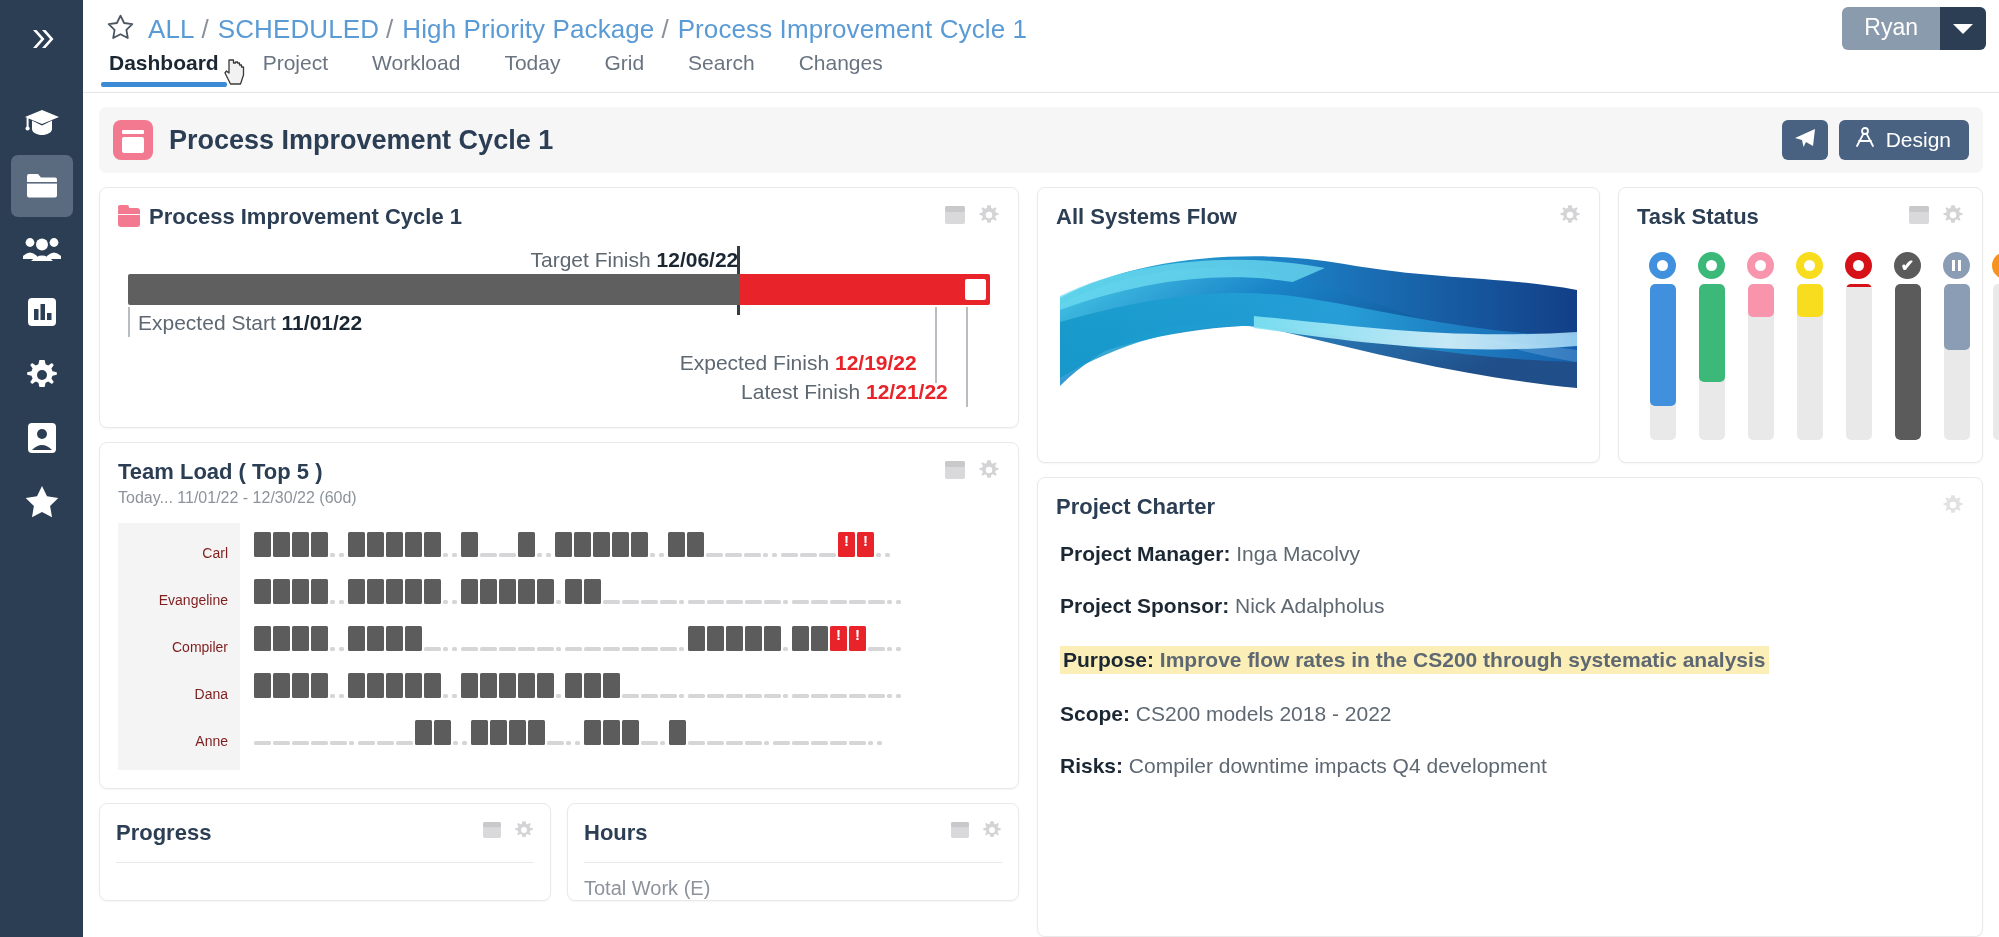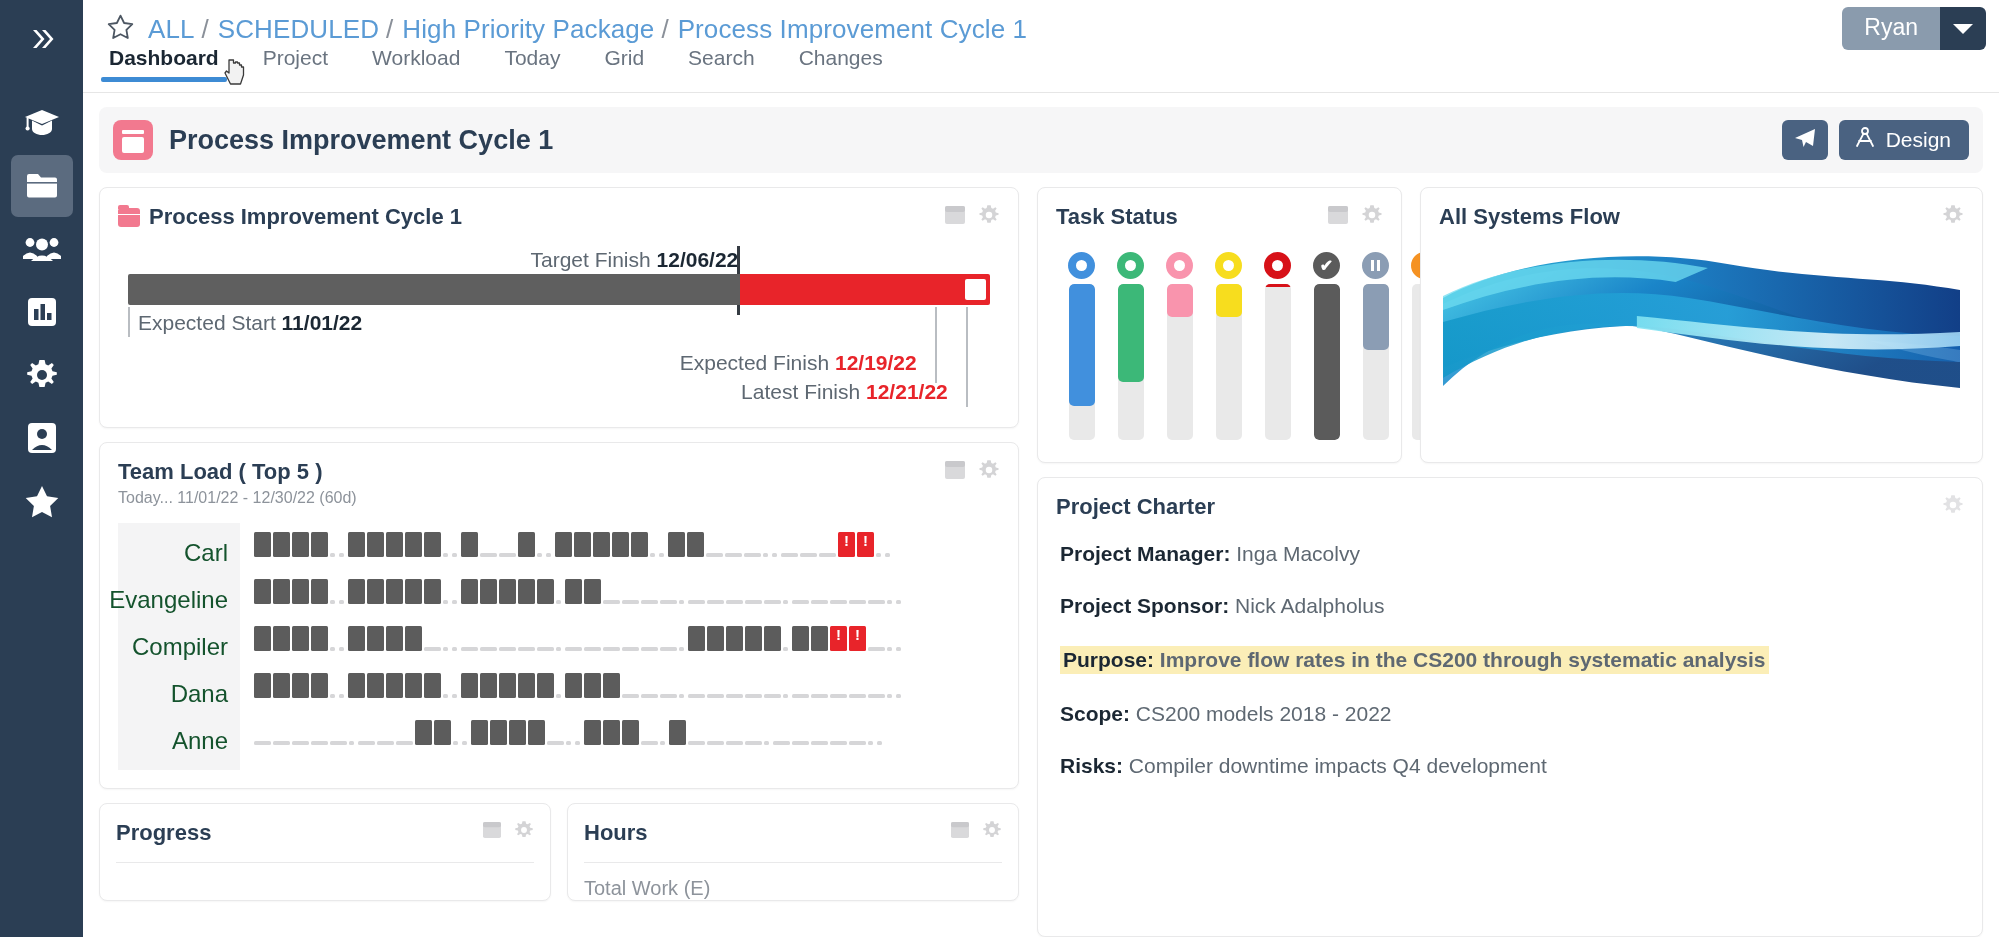--- a/index.html
+++ b/index.html
@@ -42,21 +42,21 @@
     display: flex; align-items: center; gap: 0;
     padding: 12px 0 0 24px; height: 46px;
   }
   .star-icon { margin-right: 14px; display:block; }
   .crumb-link {
     font-size: 26px; color: #5b9bd5; letter-spacing: .1px; white-space: nowrap;
     cursor: pointer;
   }
   .crumb-sep { font-size: 26px; color: #8a9099; margin: 0 9px 0 7px; }
 
-  .tabs { display: flex; align-items: flex-start; padding-left: 26px; gap: 0; height: 46px; }
+  .tabs { display: flex; align-items: center; padding-left: 26px; gap: 0; height: 46px; }
   .tab {
     font-size: 21px; color: #6a7480; padding: 0 0 12px 0; margin-right: 44px;
     position: relative; cursor: pointer; white-space: nowrap;
   }
   .tab:last-child { margin-right: 0; }
   .tab.active { color: #1b2733; font-weight: bold; }
   .tab.active::after {
     content: ""; position: absolute; left: -8px; right: -8px; bottom: 0;
     height: 5px; background: #3d8bd4; border-radius: 2px;
   }
@@ -163,21 +163,21 @@
   }
   .lbl-start b { color: #1b2733; }
   .lbl-right { position: absolute; font-size: 21px; color: #5e6872; white-space: nowrap; text-align: right; }
   .lbl-right b { color: #e8242a; }
 
   
   .tl-body { display: flex; margin: 16px 18px 18px 18px; }
   .tl-names { background: #f4f4f5; width: 122px; flex: 0 0 122px; padding: 6px 12px 6px 0; }
   .tl-name {
     height: 47px; display: flex; align-items: center; justify-content: flex-end;
-    font-size: 24px; color: #14532d;
+    font-size: 14px; color: #7f1d1d;
   }
   .tl-rows { flex: 1 1 auto; padding-left: 14px; }
   .tl-row { height: 47px; position: relative; }
   .tl-cell { position: absolute; bottom: 13px; border-radius: 1.5px; }
   .tl-cell.full  { background: #5c5c5c; width: 17px; height: 25px; }
   .tl-cell.over  { background: #e8242a; width: 17px; height: 25px; }
   .tl-cell.empty { background: #d6d6d8; width: 17px; height: 4px; }
   .tl-cell.tiny  { background: #d6d6d8; width: 5px;  height: 4px; }
   .tl-cell.over::after {
     content: "!"; position: absolute; left: 0; right: 0; top: 1px;
@@ -722,114 +722,20 @@
           <div class="small-rule"></div>
           <div class="small-line">Total Work (E)</div>
         </div>
       </div>
     </div>
 
     <div class="col-right">
 
       <div style="display:flex; gap:18px;">
 
-        <div class="card" style="width:365px; flex:0 0 365px;">
-          <div class="card-head">
-            <div class="card-title">Task Status</div>
-            <div class="card-tools">
-              <span class="tool-win">
-                <svg width="22" height="20" viewBox="0 0 22 20">
-                    <rect x="1" y="1" width="20" height="18" rx="2" fill="#d9d9db"></rect>
-                    <rect x="1" y="1" width="20" height="6" rx="2" fill="#c9c9cc"></rect>
-                  </svg>
-              </span>
-              <span class="tool-gear">
-                <svg width="22" height="22" viewBox="0 0 34 34">
-                    <path d="M17 2 l2.6 0 1 4.3 2.6 1.1 3.7-2.4 1.9 1.9 -2.4 3.7 1.1 2.6 4.3 1 0 2.6 -4.3 1 -1.1 2.6 2.4 3.7 -1.9 1.9 -3.7-2.4 -2.6 1.1 -1 4.3 -2.6 0 -2.6 0 -1-4.3 -2.6-1.1 -3.7 2.4 -1.9-1.9 2.4-3.7 -1.1-2.6 -4.3-1 0-2.6 4.3-1 1.1-2.6 -2.4-3.7 1.9-1.9 3.7 2.4 2.6-1.1 1-4.3 Z" fill="#d4d4d6"></path>
-                    <circle cx="17" cy="17" r="5" fill="#fff"></circle>
-                  </svg>
-              </span>
-            </div>
-          </div>
-          <div class="ts-row" id="ts-row">
-              <div class="ts-col">
-                <div class="ts-dot" style="background: rgb(65, 144, 221);">
-                  <span class="hole"></span>
-                </div>
-                <div class="ts-track">
-                  <div class="ts-fill" style="background: rgb(65, 144, 221); height: 78%;"></div>
-                </div>
-              </div>
-              <div class="ts-col">
-                <div class="ts-dot" style="background: rgb(60, 184, 120);">
-                  <span class="hole"></span>
-                </div>
-                <div class="ts-track">
-                  <div class="ts-fill" style="background: rgb(60, 184, 120); height: 63%;"></div>
-                </div>
-              </div>
-              <div class="ts-col">
-                <div class="ts-dot" style="background: rgb(249, 148, 173);">
-                  <span class="hole"></span>
-                </div>
-                <div class="ts-track">
-                  <div class="ts-fill" style="background: rgb(249, 148, 173); height: 21%;"></div>
-                </div>
-              </div>
-              <div class="ts-col">
-                <div class="ts-dot" style="background: rgb(247, 221, 30);">
-                  <span class="hole"></span>
-                </div>
-                <div class="ts-track">
-                  <div class="ts-fill" style="background: rgb(247, 221, 30); height: 21%;"></div>
-                </div>
-              </div>
-              <div class="ts-col">
-                <div class="ts-dot" style="background: rgb(215, 17, 24);">
-                  <span class="hole"></span>
-                </div>
-                <div class="ts-track">
-                  <div class="ts-fill" style="background: rgb(215, 17, 24); height: 2%;"></div>
-                </div>
-              </div>
-              <div class="ts-col">
-                <div class="ts-dot" style="background: rgb(91, 91, 91);">
-                  <span class="chk">✔</span>
-                </div>
-                <div class="ts-track">
-                  <div class="ts-fill" style="background: rgb(91, 91, 91); height: 100%;"></div>
-                </div>
-              </div>
-              <div class="ts-col">
-                <div class="ts-dot" style="background: rgb(139, 157, 180);">
-                  <span class="pz"></span>
-                </div>
-                <div class="ts-track">
-                  <div class="ts-fill" style="background: rgb(139, 157, 180); height: 42%;"></div>
-                </div>
-              </div>
-              <div class="ts-col">
-                <div class="ts-dot" style="background: rgb(245, 146, 34);">
-                  <span class="pz"></span>
-                </div>
-                <div class="ts-track">
-                  <div class="ts-fill" style="background: rgb(245, 146, 34); height: 0%;"></div>
-                </div>
-              </div>
-              <div class="ts-col">
-                <div class="ts-dot" style="background: rgb(52, 214, 206);">
-                  <span class="hole"></span>
-                </div>
-                <div class="ts-track">
-                  <div class="ts-fill" style="background: rgb(52, 214, 206); height: 21%;"></div>
-                </div>
-              </div>
-            </div>
-        </div>
-
         <div class="card" style="flex:1 1 auto;">
           <div class="card-head">
             <div class="card-title">All Systems Flow</div>
             <div class="card-tools">
               <span class="tool-gear">
                 <svg width="22" height="22" viewBox="0 0 34 34">
                     <path d="M17 2 l2.6 0 1 4.3 2.6 1.1 3.7-2.4 1.9 1.9 -2.4 3.7 1.1 2.6 4.3 1 0 2.6 -4.3 1 -1.1 2.6 2.4 3.7 -1.9 1.9 -3.7-2.4 -2.6 1.1 -1 4.3 -2.6 0 -2.6 0 -1-4.3 -2.6-1.1 -3.7 2.4 -1.9-1.9 2.4-3.7 -1.1-2.6 -4.3-1 0-2.6 4.3-1 1.1-2.6 -2.4-3.7 1.9-1.9 3.7 2.4 2.6-1.1 1-4.3 Z" fill="#d4d4d6"></path>
                     <circle cx="17" cy="17" r="5" fill="#fff"></circle>
                   </svg>
               </span>
@@ -860,20 +766,114 @@
                 </linearGradient>
               </defs>
               <path d="M0 60 C60 18, 150 10, 220 26 C290 42, 340 38, 400 52 L400 112 C330 98, 280 104, 215 92 C140 78, 60 96, 0 130 Z" fill="url(#g1)"></path>
               <path d="M0 66 C70 22, 140 22, 205 48 C270 74, 330 110, 400 124 L400 150 C320 140, 250 118, 180 96 C110 74, 50 84, 0 148 Z" fill="url(#g2)" opacity=".92"></path>
               <path d="M0 84 C70 58, 130 48, 190 60 C250 72, 320 96, 400 98 L400 124 C320 122, 250 104, 185 92 C120 80, 60 94, 0 140 Z" fill="url(#g3)" opacity=".85"></path>
               <path d="M150 78 C230 88, 300 102, 400 94 L400 108 C300 118, 230 104, 150 90 Z" fill="url(#g4)" opacity=".9"></path>
               <path d="M0 58 C60 20, 140 14, 205 30 L180 44 C120 32, 60 44, 0 72 Z" fill="#6fdcf0" opacity=".75"></path>
             </svg>
           </div>
         </div>
+
+        <div class="card" style="width:365px; flex:0 0 365px;">
+          <div class="card-head">
+            <div class="card-title">Task Status</div>
+            <div class="card-tools">
+              <span class="tool-win">
+                <svg width="22" height="20" viewBox="0 0 22 20">
+                    <rect x="1" y="1" width="20" height="18" rx="2" fill="#d9d9db"></rect>
+                    <rect x="1" y="1" width="20" height="6" rx="2" fill="#c9c9cc"></rect>
+                  </svg>
+              </span>
+              <span class="tool-gear">
+                <svg width="22" height="22" viewBox="0 0 34 34">
+                    <path d="M17 2 l2.6 0 1 4.3 2.6 1.1 3.7-2.4 1.9 1.9 -2.4 3.7 1.1 2.6 4.3 1 0 2.6 -4.3 1 -1.1 2.6 2.4 3.7 -1.9 1.9 -3.7-2.4 -2.6 1.1 -1 4.3 -2.6 0 -2.6 0 -1-4.3 -2.6-1.1 -3.7 2.4 -1.9-1.9 2.4-3.7 -1.1-2.6 -4.3-1 0-2.6 4.3-1 1.1-2.6 -2.4-3.7 1.9-1.9 3.7 2.4 2.6-1.1 1-4.3 Z" fill="#d4d4d6"></path>
+                    <circle cx="17" cy="17" r="5" fill="#fff"></circle>
+                  </svg>
+              </span>
+            </div>
+          </div>
+          <div class="ts-row" id="ts-row">
+              <div class="ts-col">
+                <div class="ts-dot" style="background: rgb(65, 144, 221);">
+                  <span class="hole"></span>
+                </div>
+                <div class="ts-track">
+                  <div class="ts-fill" style="background: rgb(65, 144, 221); height: 78%;"></div>
+                </div>
+              </div>
+              <div class="ts-col">
+                <div class="ts-dot" style="background: rgb(60, 184, 120);">
+                  <span class="hole"></span>
+                </div>
+                <div class="ts-track">
+                  <div class="ts-fill" style="background: rgb(60, 184, 120); height: 63%;"></div>
+                </div>
+              </div>
+              <div class="ts-col">
+                <div class="ts-dot" style="background: rgb(249, 148, 173);">
+                  <span class="hole"></span>
+                </div>
+                <div class="ts-track">
+                  <div class="ts-fill" style="background: rgb(249, 148, 173); height: 21%;"></div>
+                </div>
+              </div>
+              <div class="ts-col">
+                <div class="ts-dot" style="background: rgb(247, 221, 30);">
+                  <span class="hole"></span>
+                </div>
+                <div class="ts-track">
+                  <div class="ts-fill" style="background: rgb(247, 221, 30); height: 21%;"></div>
+                </div>
+              </div>
+              <div class="ts-col">
+                <div class="ts-dot" style="background: rgb(215, 17, 24);">
+                  <span class="hole"></span>
+                </div>
+                <div class="ts-track">
+                  <div class="ts-fill" style="background: rgb(215, 17, 24); height: 2%;"></div>
+                </div>
+              </div>
+              <div class="ts-col">
+                <div class="ts-dot" style="background: rgb(91, 91, 91);">
+                  <span class="chk">✔</span>
+                </div>
+                <div class="ts-track">
+                  <div class="ts-fill" style="background: rgb(91, 91, 91); height: 100%;"></div>
+                </div>
+              </div>
+              <div class="ts-col">
+                <div class="ts-dot" style="background: rgb(139, 157, 180);">
+                  <span class="pz"></span>
+                </div>
+                <div class="ts-track">
+                  <div class="ts-fill" style="background: rgb(139, 157, 180); height: 42%;"></div>
+                </div>
+              </div>
+              <div class="ts-col">
+                <div class="ts-dot" style="background: rgb(245, 146, 34);">
+                  <span class="pz"></span>
+                </div>
+                <div class="ts-track">
+                  <div class="ts-fill" style="background: rgb(245, 146, 34); height: 0%;"></div>
+                </div>
+              </div>
+              <div class="ts-col">
+                <div class="ts-dot" style="background: rgb(52, 214, 206);">
+                  <span class="hole"></span>
+                </div>
+                <div class="ts-track">
+                  <div class="ts-fill" style="background: rgb(52, 214, 206); height: 21%;"></div>
+                </div>
+              </div>
+            </div>
+        </div>
       </div>
 
       <div class="card" style="flex:1 1 auto;">
         <div class="card-head">
           <div class="card-title">Project Charter</div>
           <div class="card-tools">
             <span class="tool-gear">
               <svg width="22" height="22" viewBox="0 0 34 34">
                   <path d="M17 2 l2.6 0 1 4.3 2.6 1.1 3.7-2.4 1.9 1.9 -2.4 3.7 1.1 2.6 4.3 1 0 2.6 -4.3 1 -1.1 2.6 2.4 3.7 -1.9 1.9 -3.7-2.4 -2.6 1.1 -1 4.3 -2.6 0 -2.6 0 -1-4.3 -2.6-1.1 -3.7 2.4 -1.9-1.9 2.4-3.7 -1.1-2.6 -4.3-1 0-2.6 4.3-1 1.1-2.6 -2.4-3.7 1.9-1.9 3.7 2.4 2.6-1.1 1-4.3 Z" fill="#e2e2e4"></path>
                   <circle cx="17" cy="17" r="5" fill="#fff"></circle>

